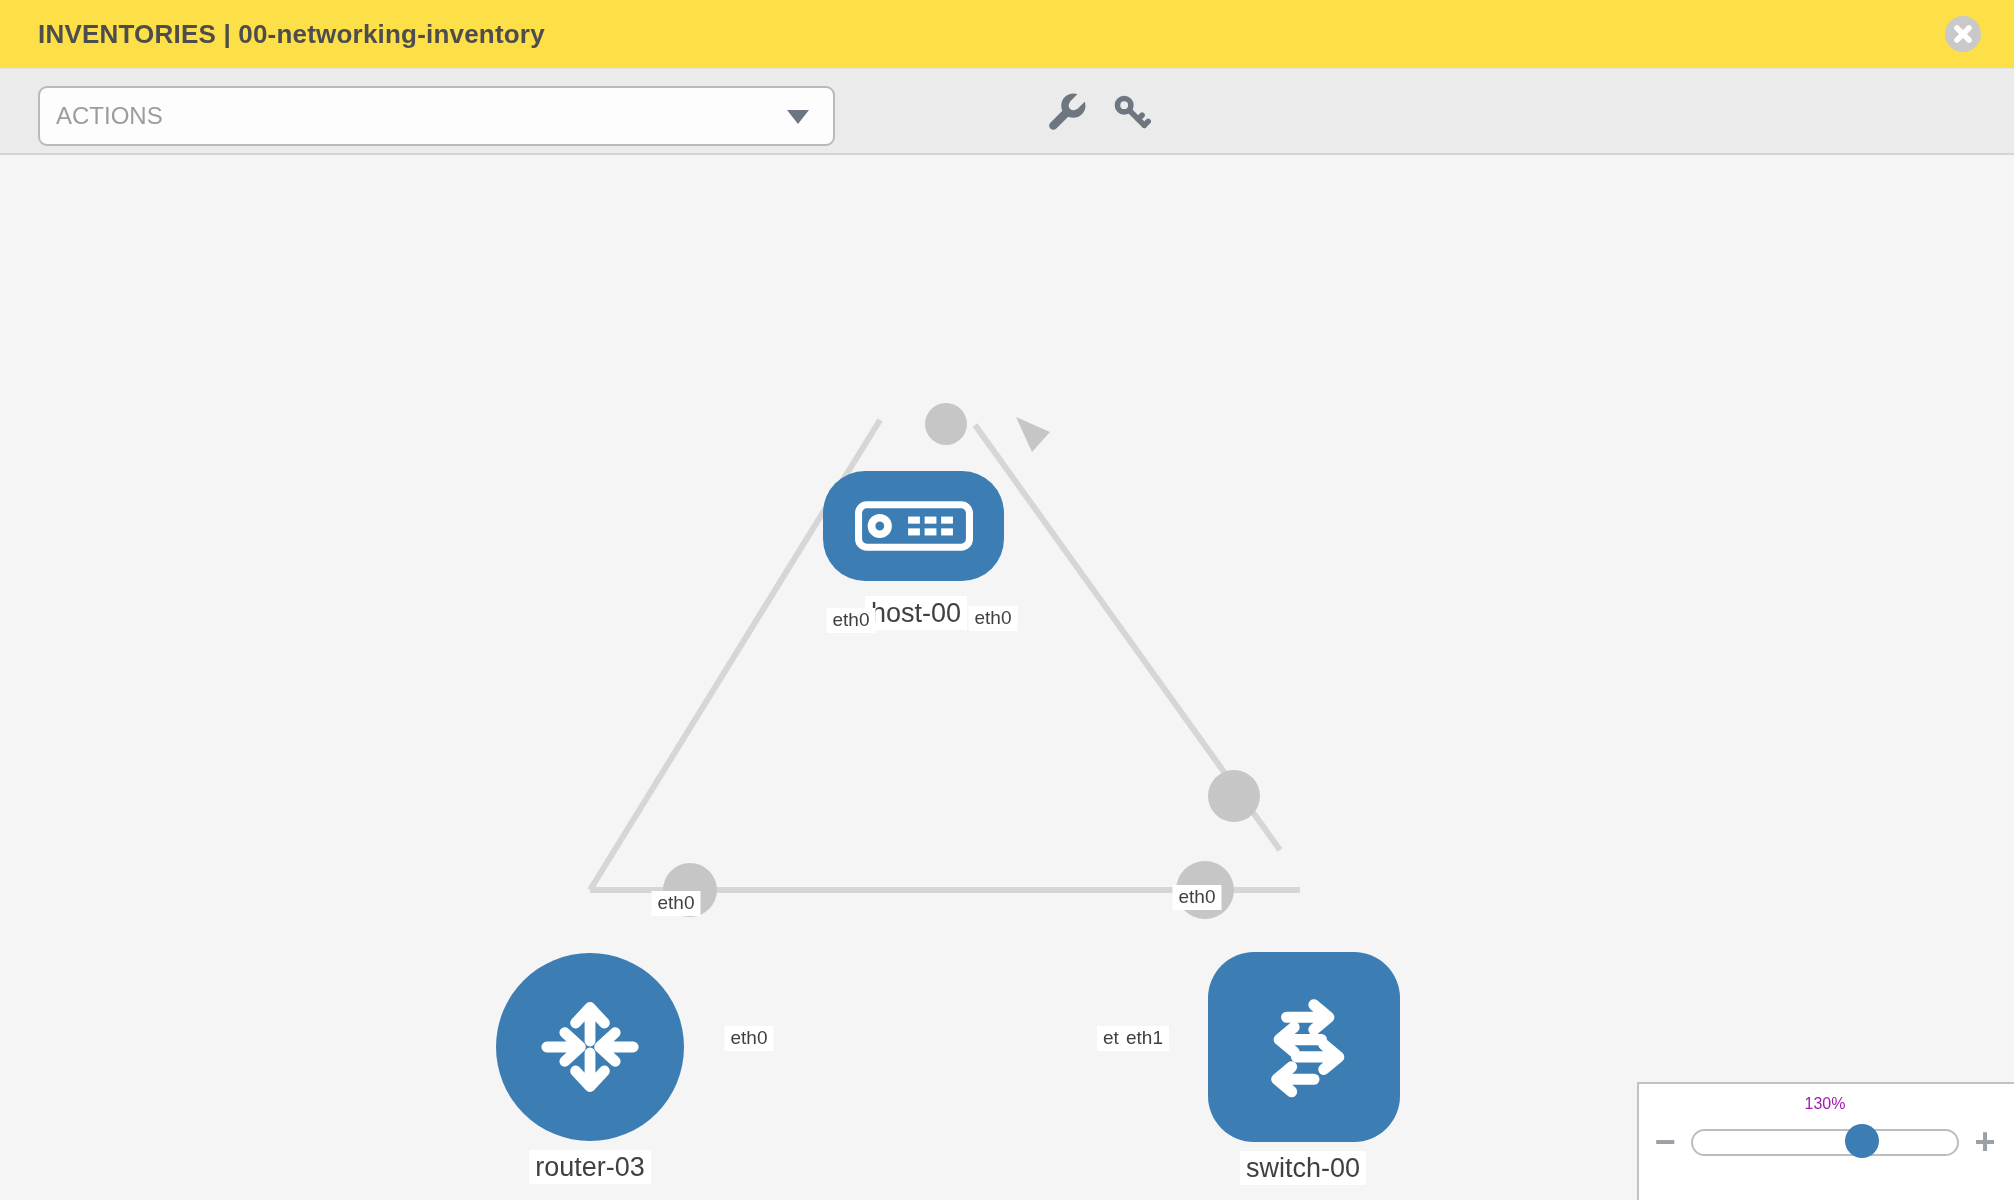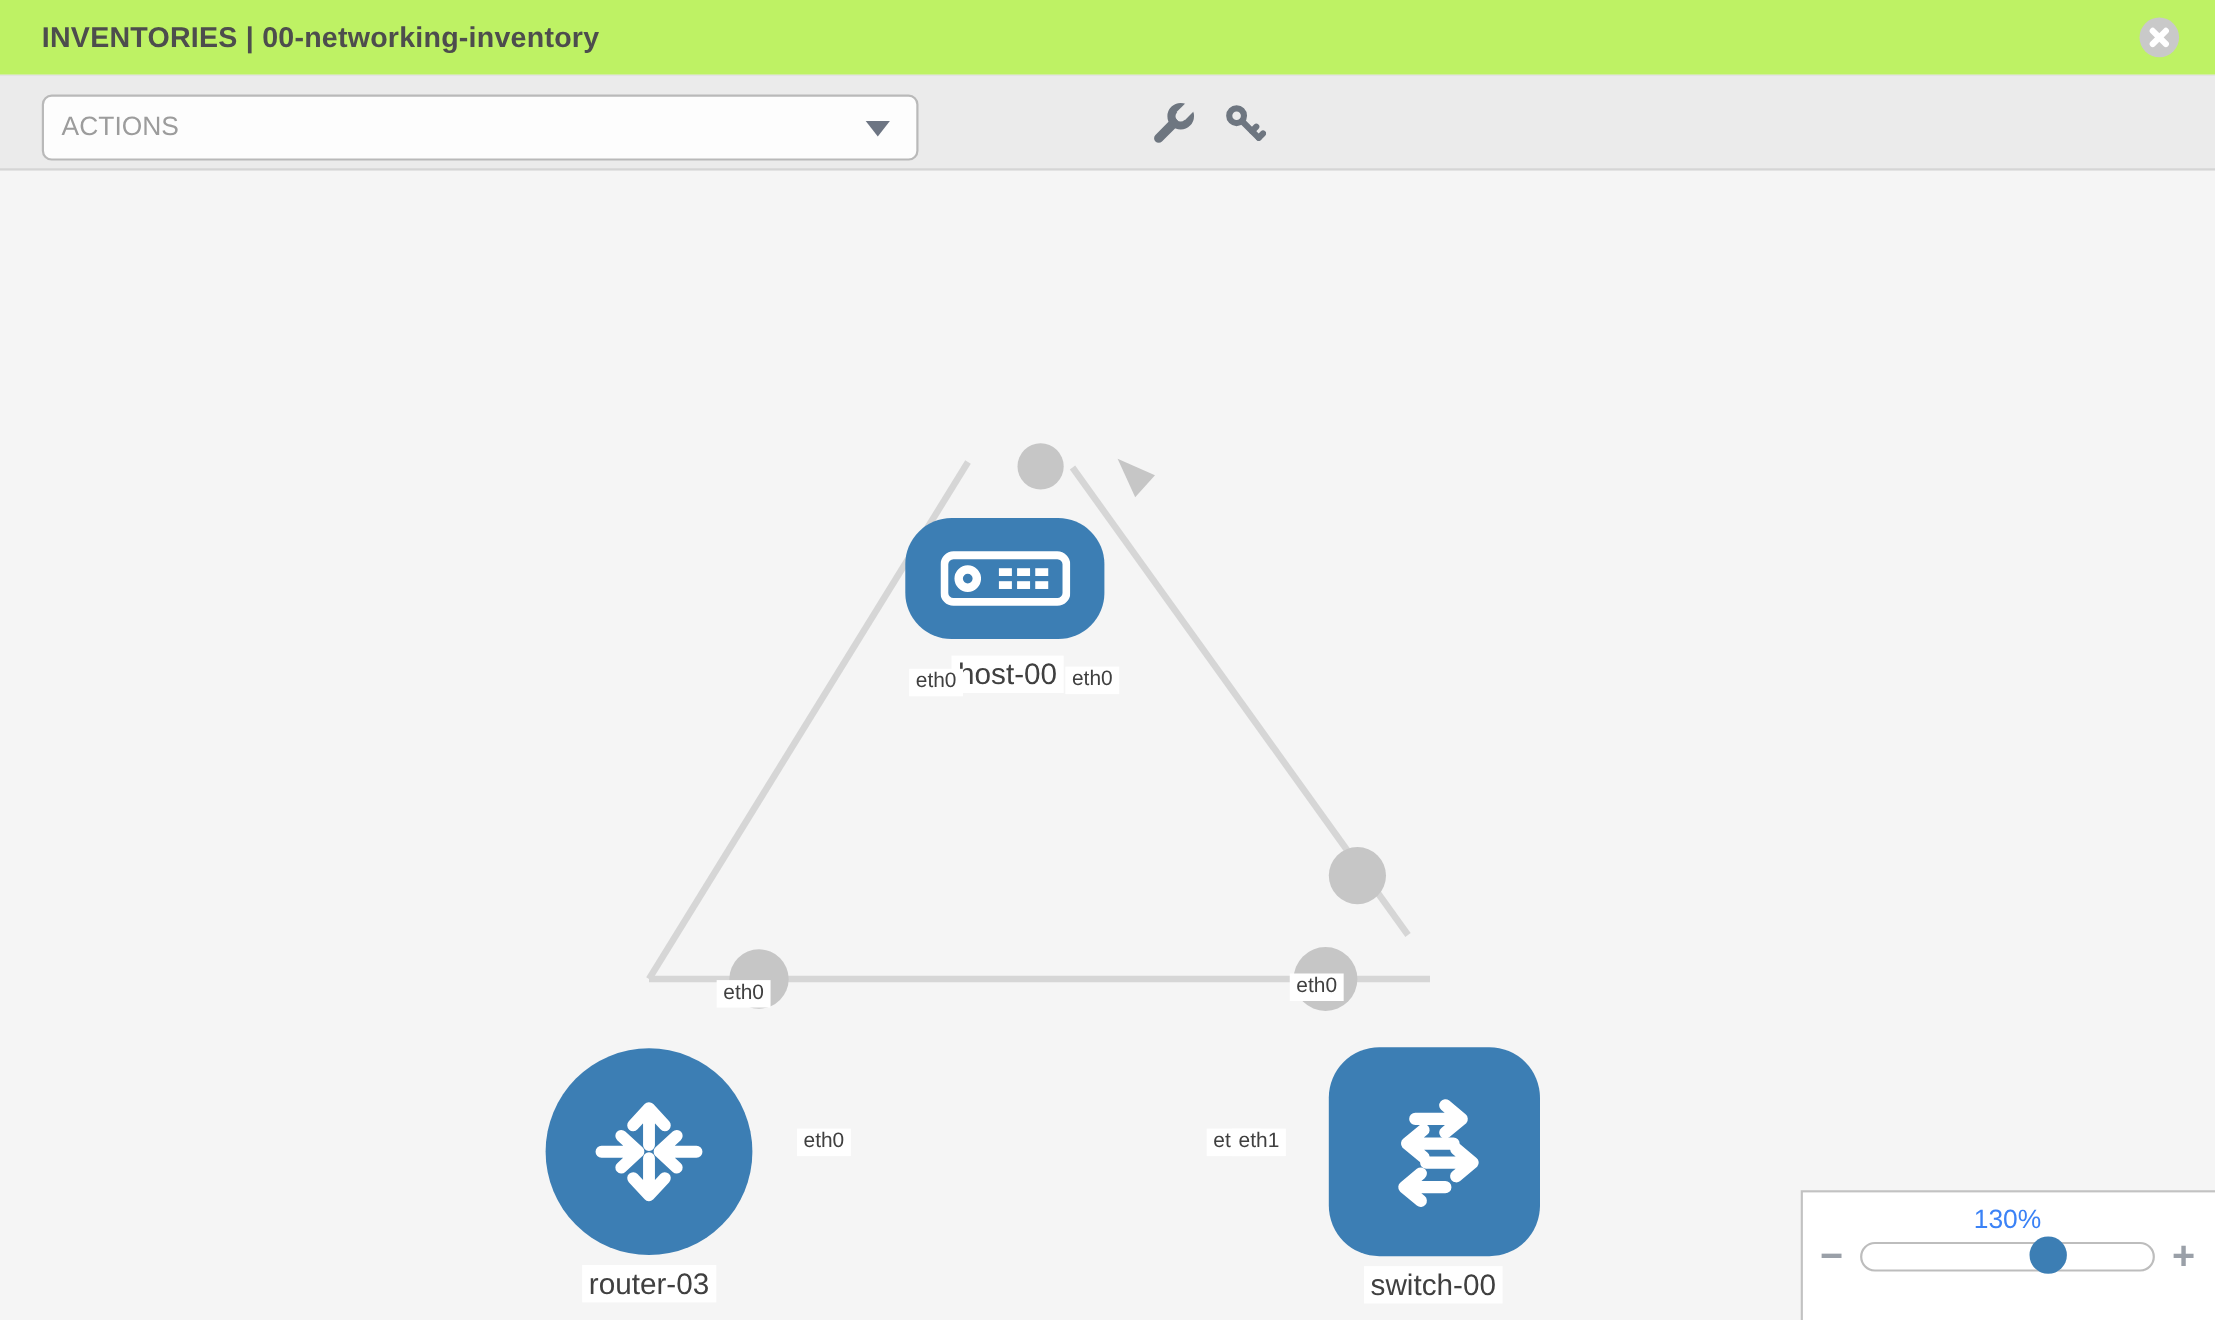--- a/index.html
+++ b/index.html
@@ -4,21 +4,21 @@
 <style>
   html,body{margin:0;padding:0;}
   body{
     width:2014px;height:1200px;overflow:hidden;position:relative;
     font-family:"Liberation Sans","DejaVu Sans",sans-serif;
     background:#f5f5f5;
   }
   
   .header{
     position:absolute;top:0;left:0;width:2014px;height:68px;
-    background:#bef264;z-index:10;text-align:center;
+    background:#fde047;z-index:10;text-align:center;
   }
   .header-title{
     position:absolute;left:38px;top:0;line-height:68px;
     font-size:26px;font-weight:bold;color:#4d4d4d;letter-spacing:.2px;
   }
   .close-btn{
     position:absolute;right:33px;top:16px;width:36px;height:36px;border-radius:50%;
     background:#c9c9c9;cursor:pointer;display:flex;align-items:center;justify-content:center;
   }
   
@@ -61,21 +61,21 @@
   .node-label{font-size:27px;transform:translateX(-50%);text-align:right;}
   .if-label{font-size:19px;transform:translateX(-50%);}
   .if-label-raw{font-size:19px;}
   
   .zoom-panel{
     position:absolute;left:1637px;top:1082px;width:400px;height:140px;
     background:#ffffff;border:2px solid #c2c2c2;box-sizing:border-box;z-index:5;
   }
   .zoom-level{
     position:absolute;left:186px;top:11px;transform:translateX(-50%);
-    font-size:24px;color:#3b82f6;
+    font-size:16px;color:#a21caf;
   }
   .zoom-row{position:absolute;left:10px;top:38px;display:flex;align-items:center;}
   .zoom-sign{
     font-size:36px;font-weight:bold;color:#9aa0a8;width:32px;text-align:center;
     line-height:40px;cursor:pointer;user-select:none;
   }
   .zoom-track{
     position:relative;width:268px;height:27px;margin:0 10px;
     border:2px solid #bdbdbd;border-radius:15px;background:#ffffff;box-sizing:border-box;
     cursor:pointer;

